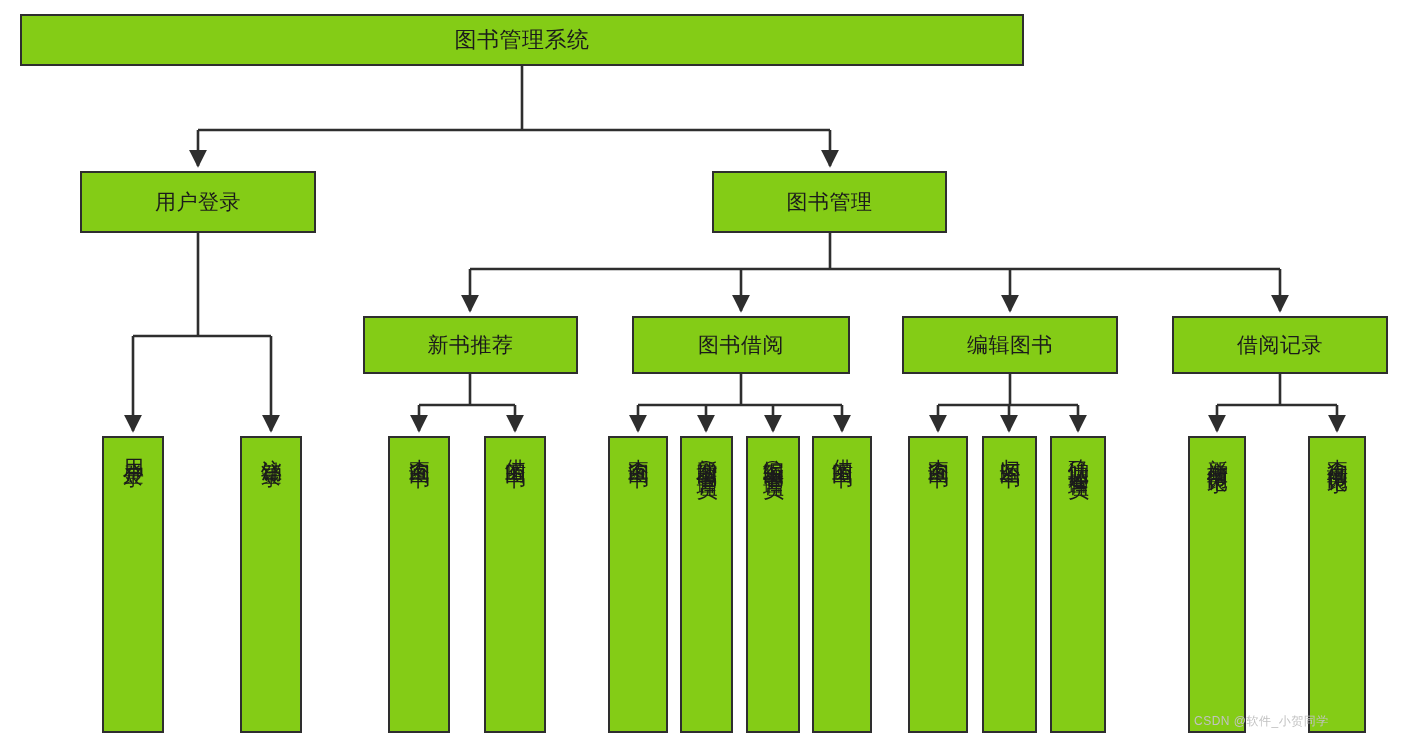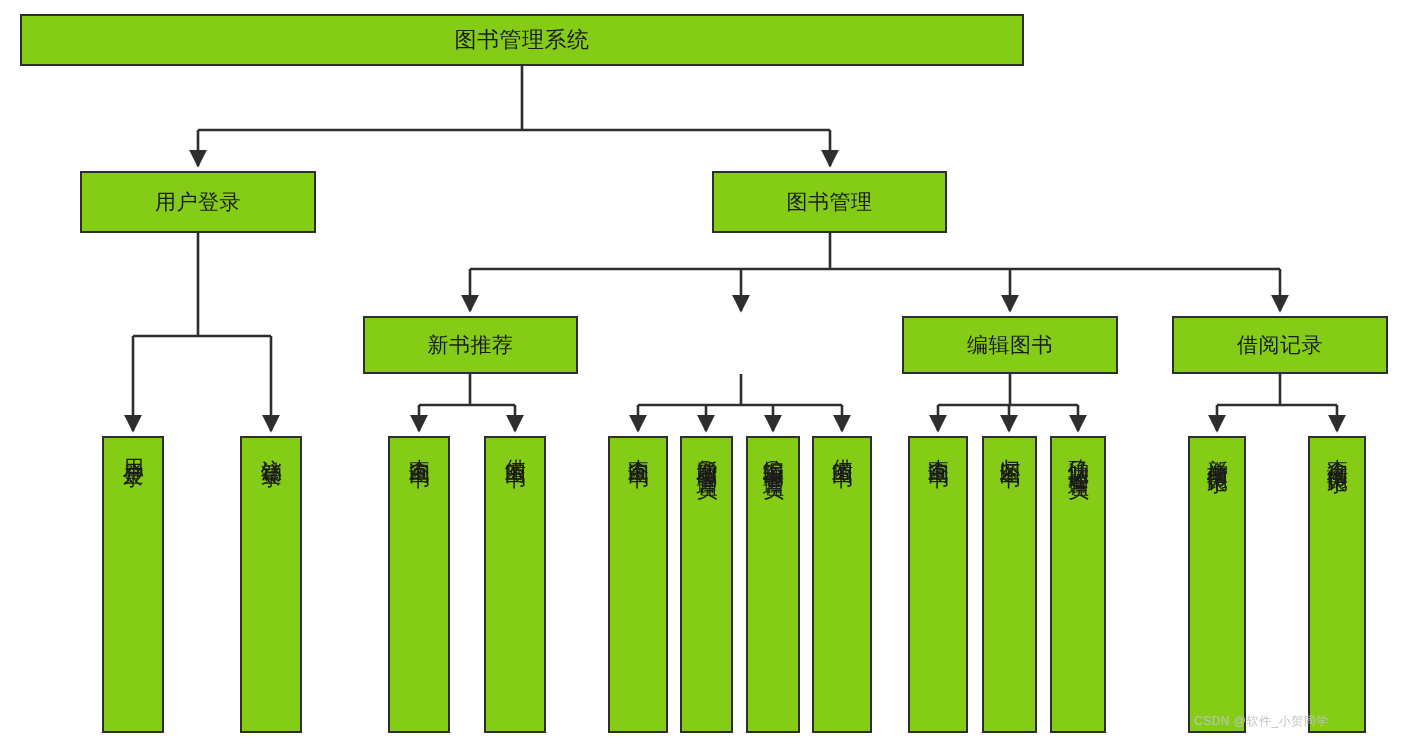--- a/index.html
+++ b/index.html
@@ -132,20 +132,23 @@
   <div class="node horiz" id="node-l2-0" style="left: 80px; top: 171px; width: 236px; height: 62px;">
     <span class="label">用户登录</span>
   </div>
   <div class="node horiz" id="node-l2-1" style="left: 712px; top: 171px; width: 235px; height: 62px;">
     <span class="label">图书管理</span>
   </div>
 
   <div class="node horiz" id="node-l3-0" style="left: 363px; top: 316px; width: 215px; height: 58px;">
     <span class="label">新书推荐</span>
   </div>
+  <div class="node horiz" id="node-l3-1" style="left: 632px; top: 316px; width: 218px; height: 58px;">
+    <span class="label">图书借阅</span>
+  </div>
   <div class="node horiz" id="node-l3-2" style="left: 902px; top: 316px; width: 216px; height: 58px;">
     <span class="label">编辑图书</span>
   </div>
   <div class="node horiz" id="node-l3-3" style="left: 1172px; top: 316px; width: 216px; height: 58px;">
     <span class="label">借阅记录</span>
   </div>
 
   <div class="node vert" id="node-leaf-0" style="left: 102px; top: 436px; width: 62px; height: 297px;">
     <span class="label">用户登录</span>
   </div>

